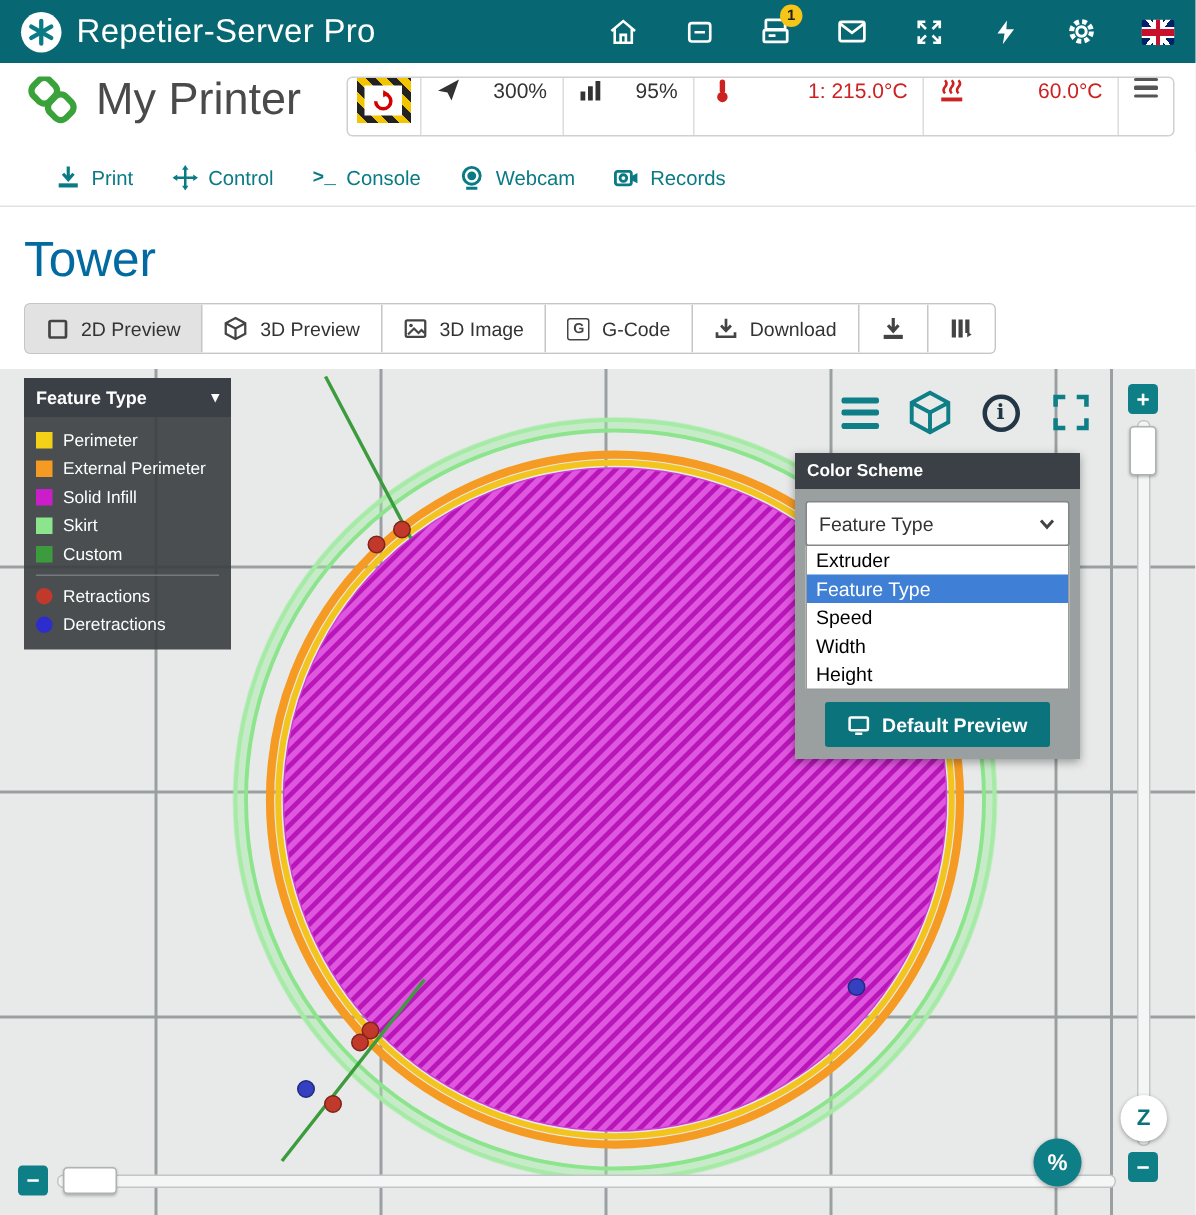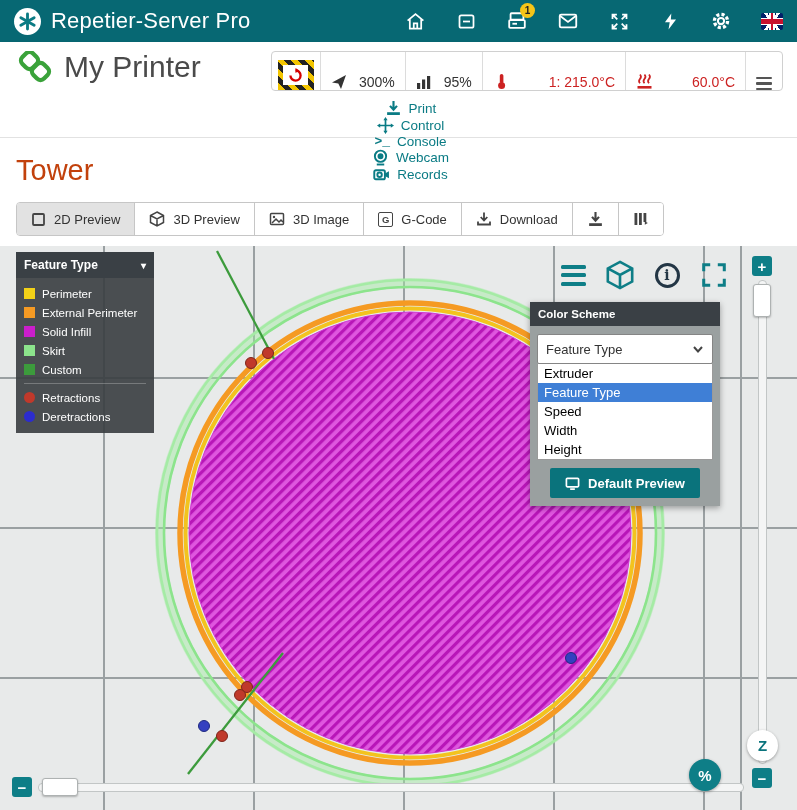--- a/index.html
+++ b/index.html
@@ -24,39 +24,39 @@
         linear-gradient(128deg, transparent 45%, #fff 45%, #fff 55%, transparent 55%),
         #012169; }
 
   
   .printer-header { position:absolute; top:42px; left:0; width:797px; height:58px; background:#fff;
                     box-shadow:0 1px 3px rgba(0,0,0,.12); }
   .link-icon { position:absolute; left:14px; top:9px; }
   .printer-name { position:absolute; left:64px; top:8px; font-size:30px; color:#4a4a4a; font-weight:500; }
   .stat-group { position:absolute; right:14px; top:9px; height:40px; display:flex; align-items:stretch;
                 border:1px solid #d0d0d0; border-radius:4px; background:#fff; overflow:hidden; }
-  .stat { display:flex; align-items:flex-end; gap:12px; padding:0 10px; border-left:1px solid #dcdcdc;
+  .stat { display:flex; align-items:flex-start; gap:22px; padding:0 10px; border-left:1px solid #dcdcdc;
           font-size:14px; color:#333; cursor:pointer; }
   .stat:first-child { border-left:none; padding:0 6px; }
   .stat .temp { color:#cc2222;margin-left:27px; }
   .hazard { width:36px; height:30px; background:repeating-linear-gradient(45deg,#f2c500 0 5px,#222 5px 10px);
             display:flex; align-items:center; justify-content:center; }
   .hazard-inner { width:25px; height:20px; background:#fff; display:flex; align-items:center; justify-content:center; }
   .burger { display:flex; flex-direction:column; gap:3px; }
   .burger span { display:block; width:16px; height:2.4px; background:#555; border-radius:1px; }
 
   
   .tabs { position:absolute; top:100px; left:0; width:797px; height:38px; border-bottom:1px solid #e2e2e2;
-          display:flex; align-items:center; padding-left:24px; background:#fff;flex-direction:column; }
+          display:flex; align-items:center; padding-left:24px; background:#fff; }
   .tab { display:flex; align-items:center; gap:7px; color:#0a7b84; font-size:13.5px; font-weight:500;
          padding:0 13px; height:100%; cursor:pointer; }
   .console-glyph { font-family:"Liberation Mono",monospace; font-weight:bold; font-size:13px; }
 
   
-  .page-title { position:absolute; top:154px; left:16px; font-size:29px; color:#c2410c; font-weight:500; }
+  .page-title { position:absolute; top:154px; left:16px; font-size:33px; color:#0369a1; font-weight:500; }
   .view-group { position:absolute; top:202px; left:16px; height:34px; display:flex; border:1px solid #c6c6c6;
                 border-radius:4px; overflow:hidden; background:#fff; }
   .view-btn { display:flex; align-items:center; gap:8px; padding:0 14px; font-size:13px; color:#333;
               border-left:1px solid #c6c6c6; background:#fff; cursor:pointer; white-space:nowrap; }
   .view-btn:first-child { border-left:none; }
   .view-btn.active { background:#e2e2e2; }
   .gbox { width:15px; height:15px; border:1.7px solid #444; border-radius:2px; font-size:9.5px; font-weight:bold;
           color:#444; display:flex; align-items:center; justify-content:center; }
 
   

